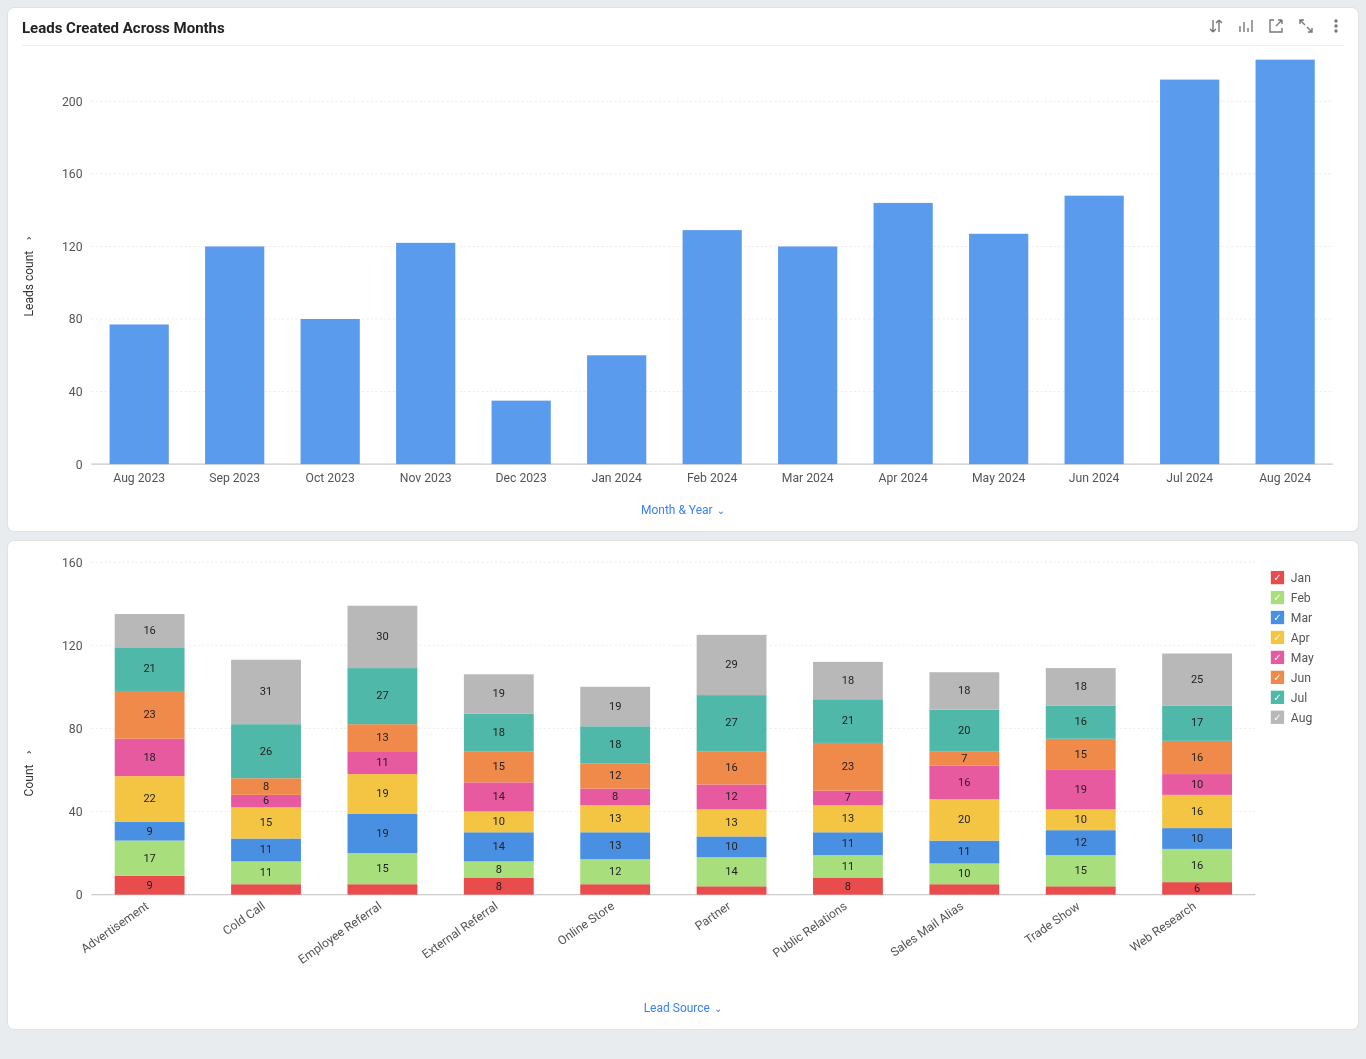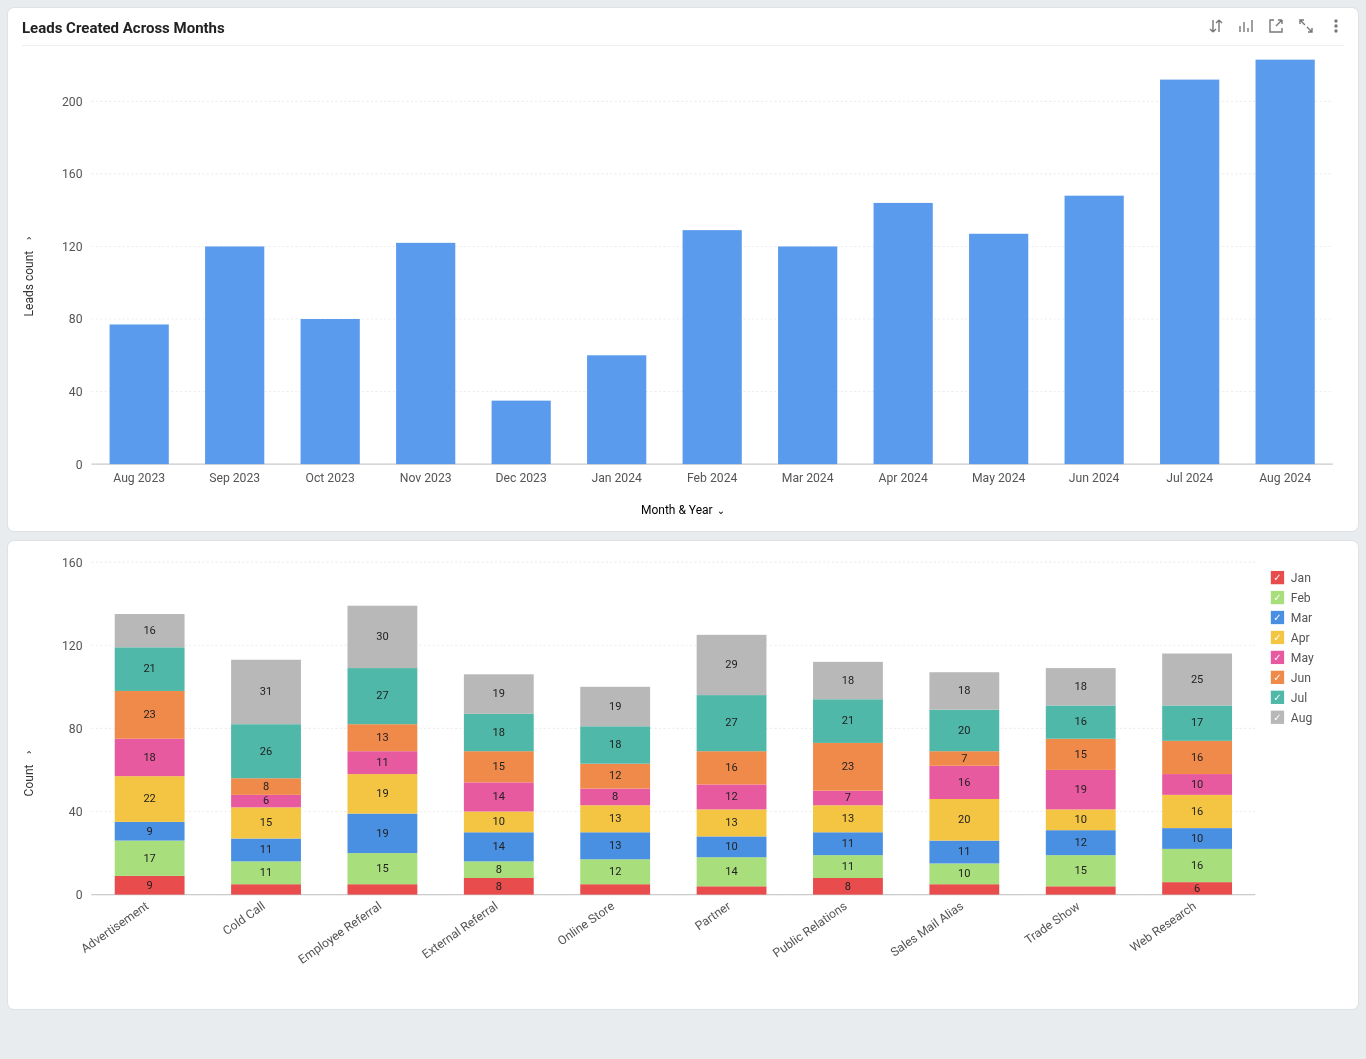--- a/index.html
+++ b/index.html
@@ -38,21 +38,21 @@
     text-align: center;
     font-size: 12px;
     color: #333;
     padding: 4px 0;
     display: flex;
     align-items: center;
     justify-content: center;
   }
   .yaxis-label .chev { font-size: 10px; margin-top: 4px; }
   .chart-svg { flex: 1; }
-  .xaxis-label { text-align: center; font-size: 12px; color: #000000; margin-top: 6px; }
+  .xaxis-label { text-align: center; font-size: 12px; color: #3b82f6; margin-top: 6px; }
   .xaxis-label .chev { font-size: 10px; margin-left: 4px; cursor:pointer; }
   .grid-line { stroke: #eee; stroke-dasharray: 2 2; }
   .axis-line { stroke: #ccc; }
   .tick-label { font-size: 11px; fill: #555; }
   .bar-label { font-size: 10px; fill: #222; text-anchor: middle; }
   .cat-label { font-size: 11px; fill: #555; text-anchor: middle; }
   .cat-label-rot { font-size: 11px; fill: #555; text-anchor: end; }
   .legend { font-size: 11px; }
   .legend rect.box { width: 12px; height: 12px; stroke: none; }
   .legend .check { fill: #fff; font-size: 9px; }
@@ -354,13 +354,16 @@
             <text x="1132" y="136" class="tick-label" fill="#333">Jul</text>
           </g>
           <g>
             <rect x="1114" y="144" class="box" width="12" height="12" fill="#b8b8b8"></rect>
             <text x="1120" y="153" class="check" text-anchor="middle">✓</text>
             <text x="1132" y="154" class="tick-label" fill="#333">Aug</text>
           </g>
         </g>
       </svg>
   </div>
+  <div class="xaxis-label">
+    <span>Lead Source</span><span class="chev">⌄</span>
+  </div>
 </div>
 
 </body></html>

